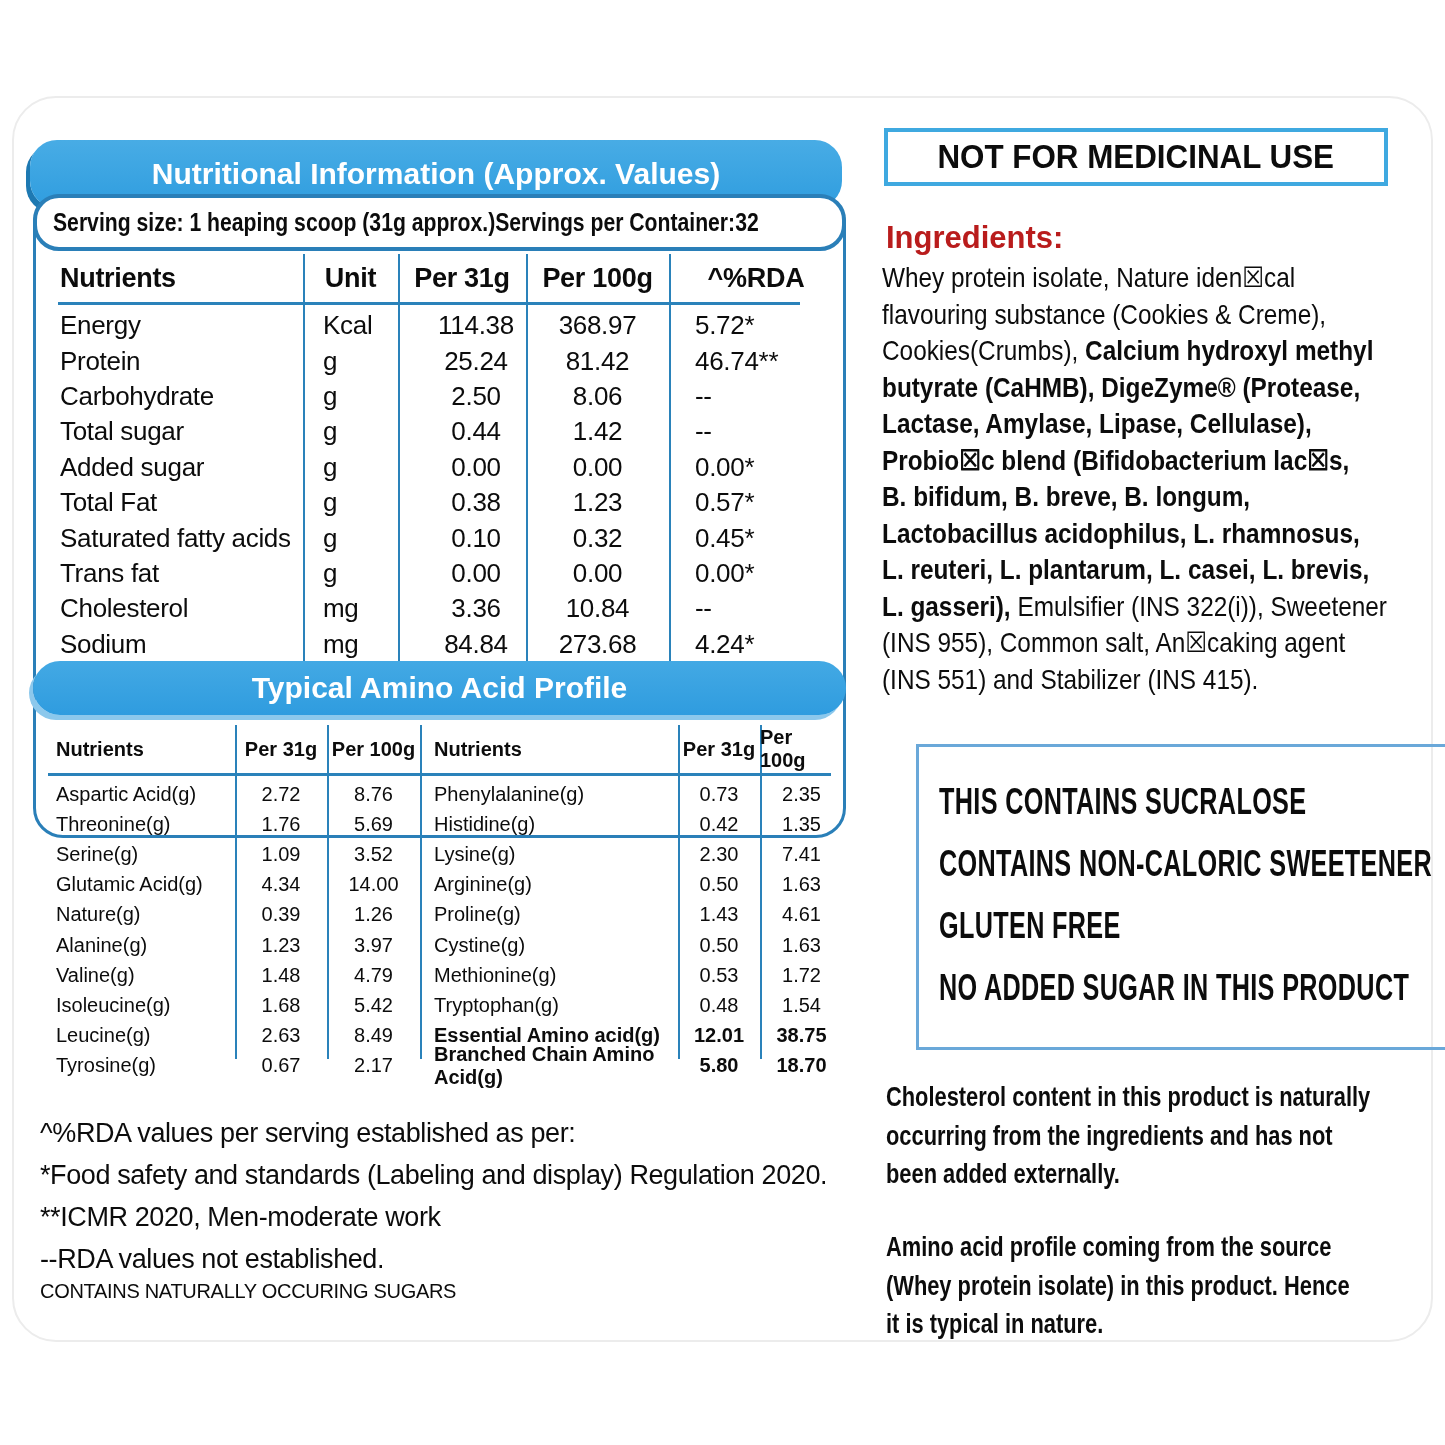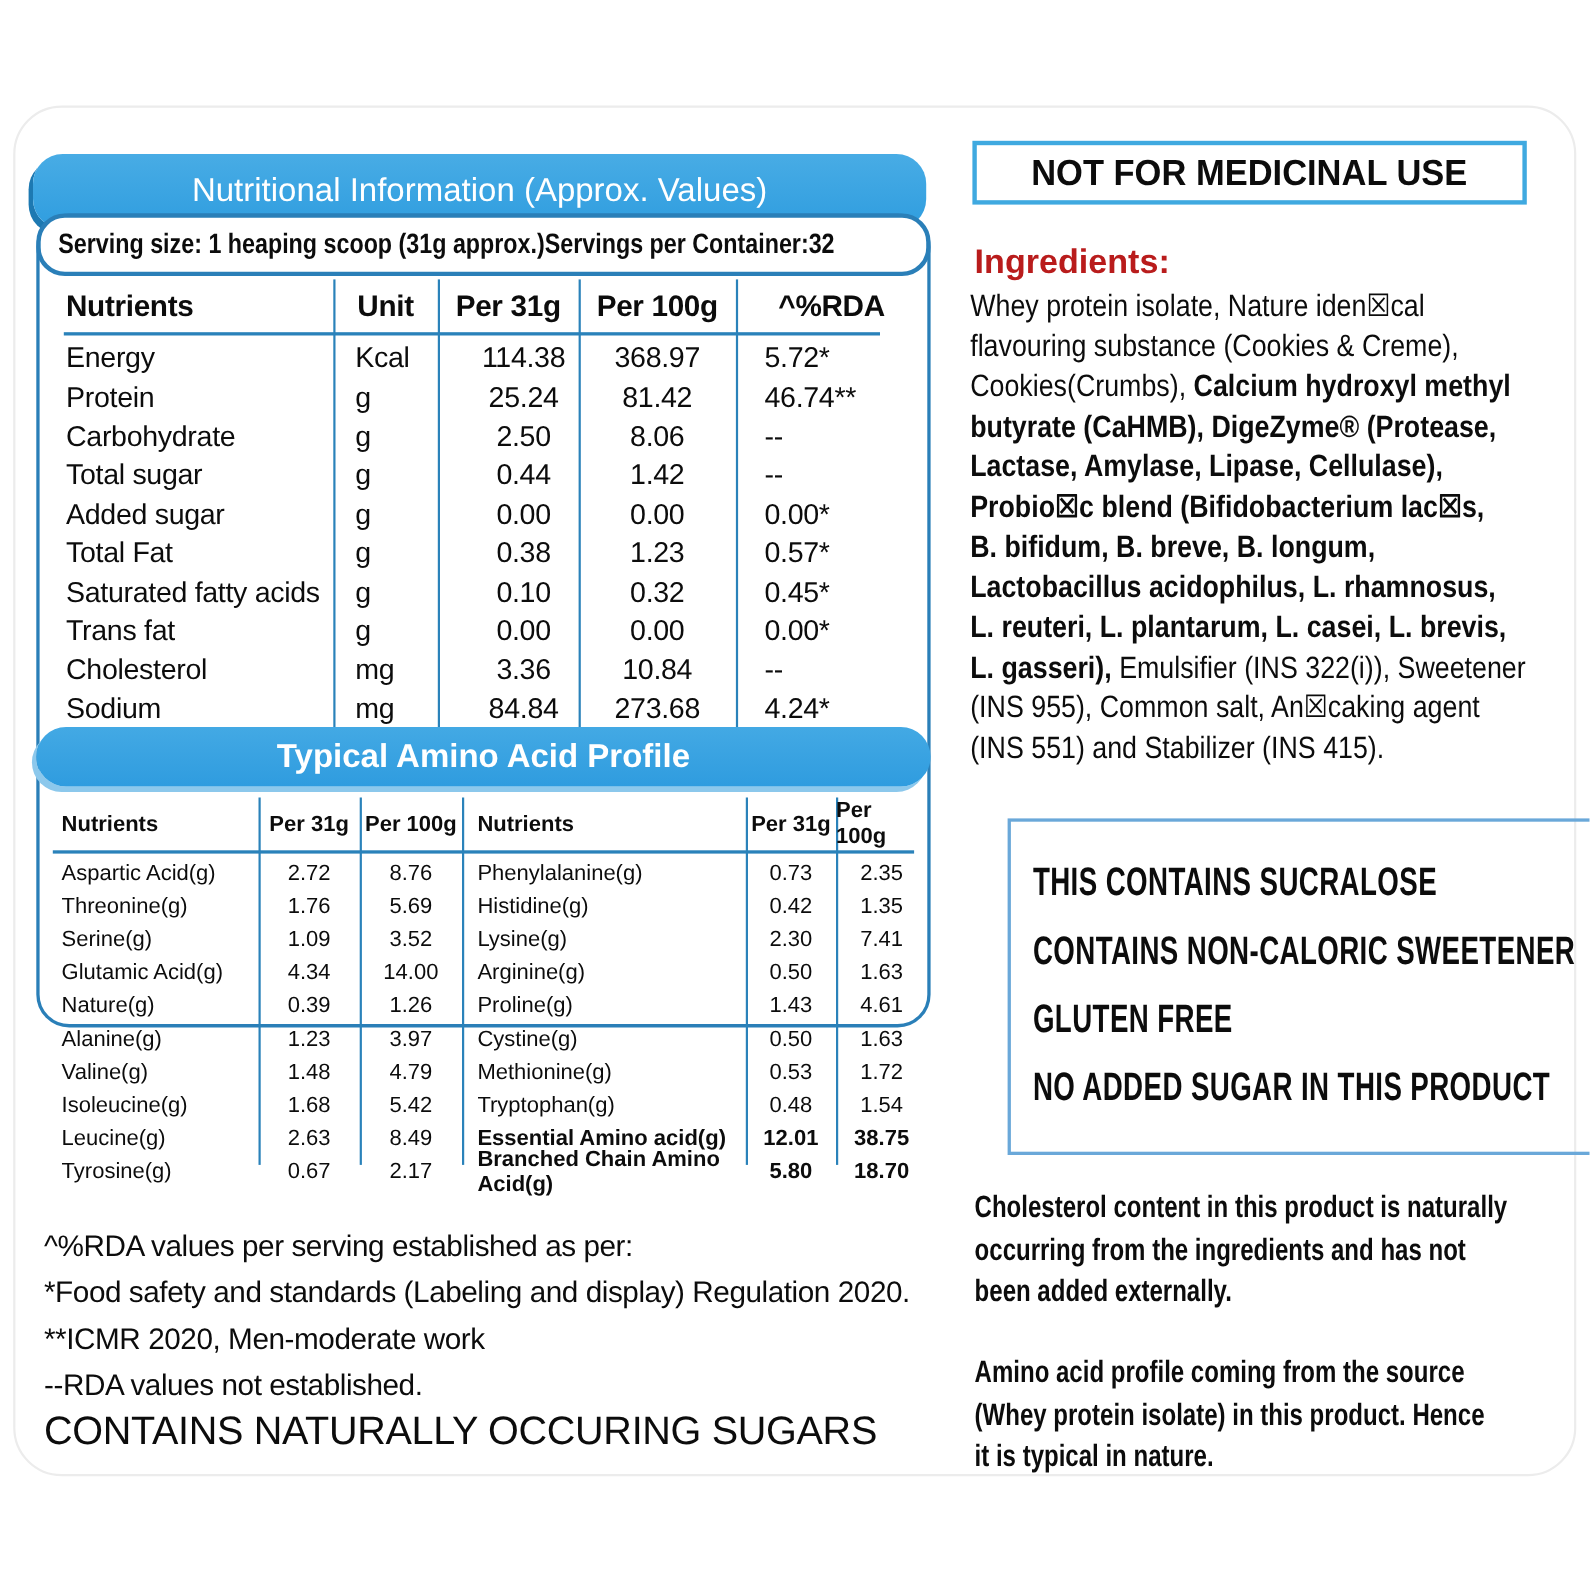--- a/index.html
+++ b/index.html
@@ -8,25 +8,25 @@
     font-family:"Liberation Sans", sans-serif;color:#0c0c0c;overflow:hidden;
   }
   .card{
     position:absolute;left:12px;top:96px;width:1421px;height:1246px;
     border:2px solid #ececec;border-radius:44px;background:#fff;box-sizing:border-box;
   }
   
   .top-bar{
     position:absolute;left:30px;top:140px;width:812px;height:68px;
     background:linear-gradient(#48ace5,#2f9ddf);border-radius:27px;
-    box-shadow:-4px 5px 0 #1d79b2;color:#fff;font-weight:400;font-size:30px;
+    box-shadow:-4px 5px 0 #1d79b2;color:#fff;font-weight:700;font-size:30px;
     display:flex;align-items:center;justify-content:center;white-space:nowrap;
   }
   .container{
-    position:absolute;left:33px;top:194px;width:813px;height:740px;
+    position:absolute;left:33px;top:194px;width:813px;height:644px;
     border:3px solid #2a7fb8;border-radius:30px;box-sizing:border-box;background:#fff;
   }
   .serving-row{
     position:absolute;left:-3px;top:-3px;width:813px;height:57px;
     border:4px solid #2a7fb8;border-radius:26px;box-sizing:border-box;background:#fff;
     display:flex;align-items:center;padding:0 16px;overflow:hidden;
   }
   .serving-inner{
     width:930px;transform:scaleX(0.83);transform-origin:left center;
     display:flex;justify-content:space-between;font-weight:700;font-size:25.5px;white-space:nowrap;
@@ -63,21 +63,21 @@
   .amino-head .cell{font-weight:700;font-size:20px;height:44px;letter-spacing:0;}
   .amino-rows{position:absolute;top:58px;left:0;width:807px;}
   .amino-rows .cell{height:30.2px;font-size:20px;letter-spacing:0;}
   .aw1{width:199px;padding-left:20px;}
   .aw2{width:92px;justify-content:center;}
   .aw3{width:93px;justify-content:center;}
   .aw4{width:258px;padding-left:14px;}
   .aw5{width:82px;justify-content:center;}
   .aw6{width:83px;justify-content:center;}
   .footnotes{position:absolute;left:40px;top:1112px;font-size:27px;line-height:42px;letter-spacing:-0.4px;white-space:nowrap;}
-  .contains-line{position:absolute;left:40px;top:1280px;font-size:36px;letter-spacing:-0.3px;white-space:nowrap;}
+  .contains-line{position:absolute;left:40px;top:1280px;font-size:20px;letter-spacing:-0.3px;white-space:nowrap;}
   
   .medicinal-box{
     position:absolute;left:884px;top:128px;width:504px;height:58px;
     border:4px solid #3fa9e0;box-sizing:border-box;display:flex;align-items:center;justify-content:center;
     font-weight:800;font-size:33px;white-space:nowrap;
   }
   .medicinal-box span{transform:scaleX(0.95);display:inline-block;}
   .ingredients-label{position:absolute;left:886px;top:220px;font-size:31px;font-weight:700;color:#b91c1c;}
   .ingredients{position:absolute;left:882px;top:260px;font-size:28px;line-height:36.5px;}
   .ingredients .iline{white-space:nowrap;transform:scaleX(0.87);transform-origin:left center;}

